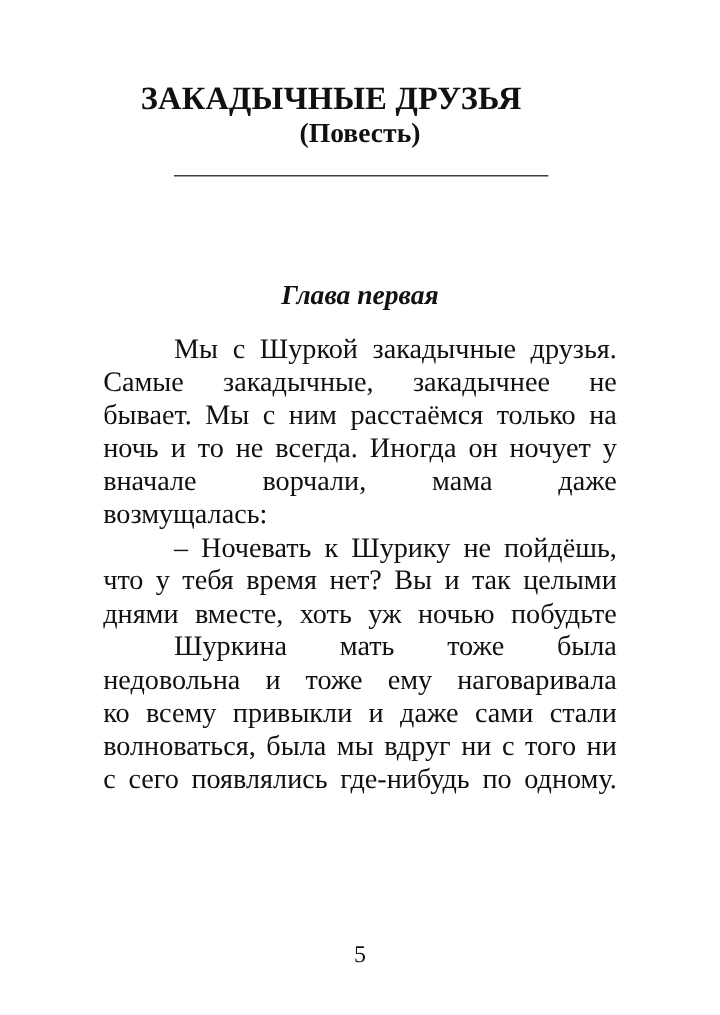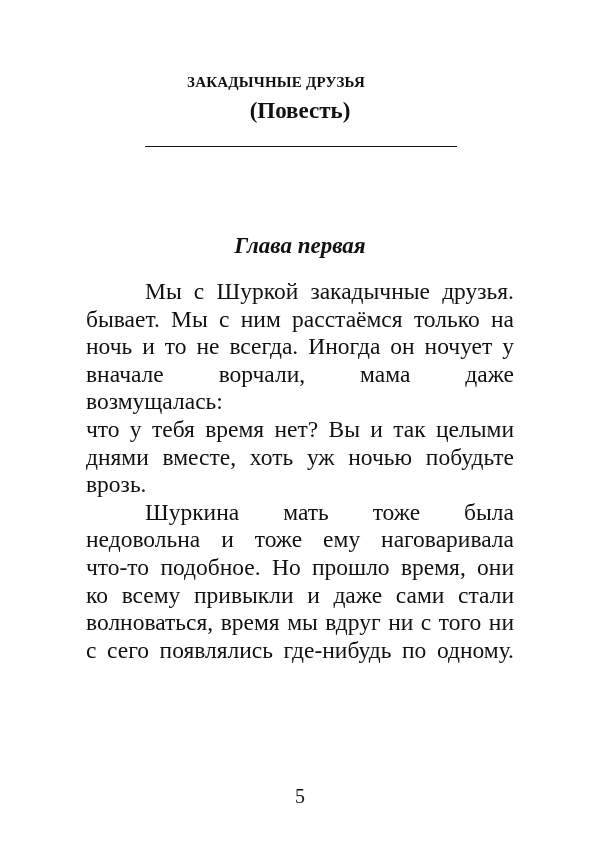--- a/index.html
+++ b/index.html
@@ -1,19 +1,19 @@
 <!DOCTYPE html>
 <html><head>
 <meta charset="utf-8">
 <style>
   html, body { margin:0; padding:0; background:#ffffff; }
   body { width:600px; height:846px; position:relative; overflow:hidden;
          font-family:"Liberation Serif", "DejaVu Serif", serif; color:#111; }
   .title { position:absolute; left:0; width:552px; top:68px; text-align:center;
-           font-weight:bold; font-size:15px; line-height:28px; letter-spacing:0.2px; }
+           font-weight:bold; font-size:27px; line-height:28px; letter-spacing:0.2px; }
   .subtitle { position:absolute; left:0; width:600px; top:97px; text-align:center;
               font-weight:bold; font-size:23px; line-height:28px; }
   .rule { position:absolute; left:145px; width:312px; top:146px; height:0;
           border-top:1.5px solid #111; }
   .chapter { position:absolute; left:0; width:600px; top:232px; text-align:center;
              font-weight:bold; font-style:italic; font-size:23px; line-height:28px; }
   .body { position:absolute; left:86px; width:428px; top:278px;
           font-size:23.5px; line-height:27.6px; }
   .line { display:block; height:27.6px; white-space:nowrap; }
   .just { text-align:justify; text-align-last:justify; }
@@ -25,28 +25,28 @@
 <body>
 
 <div class="title">ЗАКАДЫЧНЫЕ ДРУЗЬЯ</div>
 <div class="subtitle">(Повесть)</div>
 <div class="rule"></div>
 
 <div class="chapter">Глава первая</div>
 
 <div class="body" id="body-text">
     <span class="line just indent">Мы с Шуркой закадычные друзья.</span>
+    <span class="line just">Самые закадычные, закадычнее не</span>
     <span class="line just">бывает. Мы с ним расстаёмся только на</span>
     <span class="line just">ночь и то не всегда. Иногда он ночует у</span>
     <span class="line just">вначале ворчали, мама даже</span>
     <span class="line">возмущалась:</span>
+    <span class="line just indent">– Ночевать к Шурику не пойдёшь,</span>
     <span class="line just">что у тебя время нет? Вы и так целыми</span>
     <span class="line just">днями вместе, хоть уж ночью побудьте</span>
-    <span class="line">врозь.</span>
     <span class="line just indent">Шуркина мать тоже была</span>
     <span class="line just">недовольна и тоже ему наговаривала</span>
-    <span class="line just">что-то подобное. Но прошло время, они</span>
     <span class="line just">ко всему привыкли и даже сами стали</span>
-    <span class="line just">волноваться, время мы вдруг ни с того ни</span>
+    <span class="line just">волноваться, была мы вдруг ни с того ни</span>
     <span class="line just">с сего появлялись где-нибудь по одному.</span>
   </div>
 
 <div class="page-number">5</div>
 
 </body></html>

